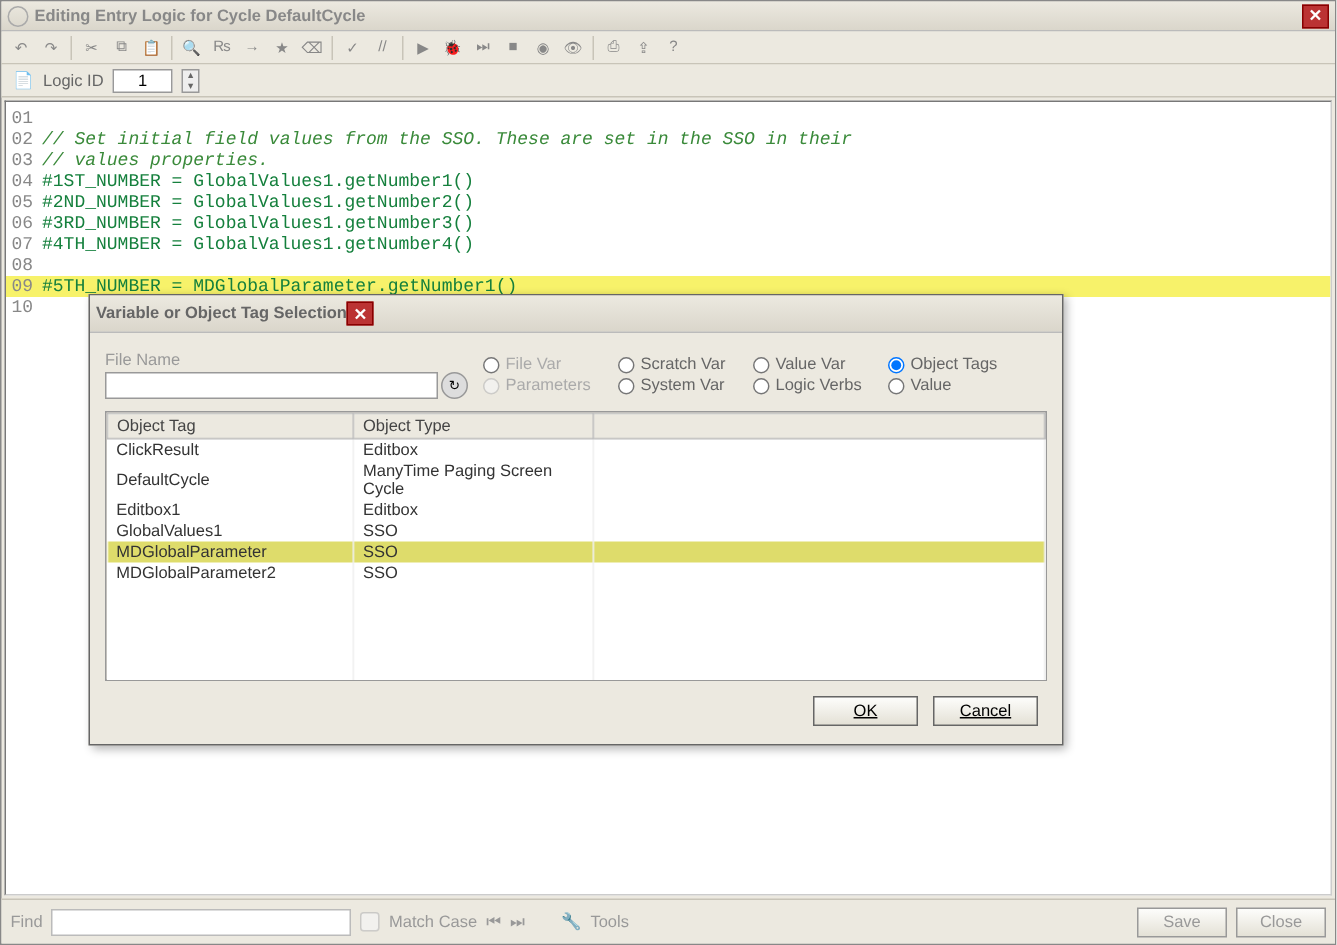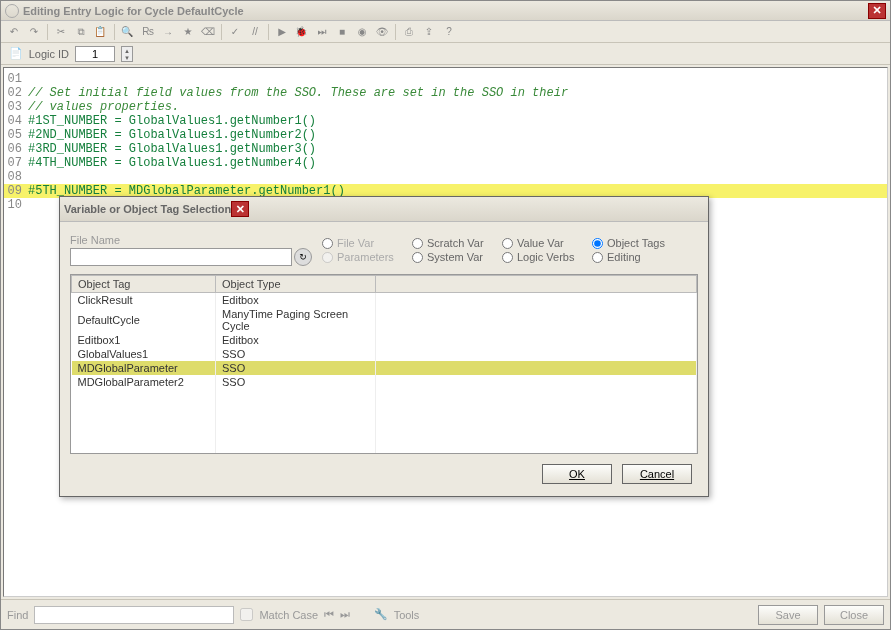--- a/index.html
+++ b/index.html
@@ -166,30 +166,30 @@
               <span>Logic Verbs</span>
             </label>
         </div>
         <div class="radio-col">
           <label class="radio-item">
               <input type="radio" name="vt" checked="" style="">
               <span>Object Tags</span>
             </label>
           <label class="radio-item">
               <input type="radio" name="vt" style="">
-              <span>Editing</span>
+              <span>Value</span>
             </label>
         </div>
       </div>
 
       <div class="table-wrap">
         <table>
           <thead>
               <tr>
-            <th style="width:144px">Object Tag</th>
+            <th style="width:164px">Object Tag</th>
             <th style="width:160px">Object Type</th>
             <th></th>
           </tr>
             </thead>
           <tbody id="obj-rows">
               <tr>
                 <td>ClickResult</td>
                 <td>Editbox</td>
                 <td></td>
               </tr>

